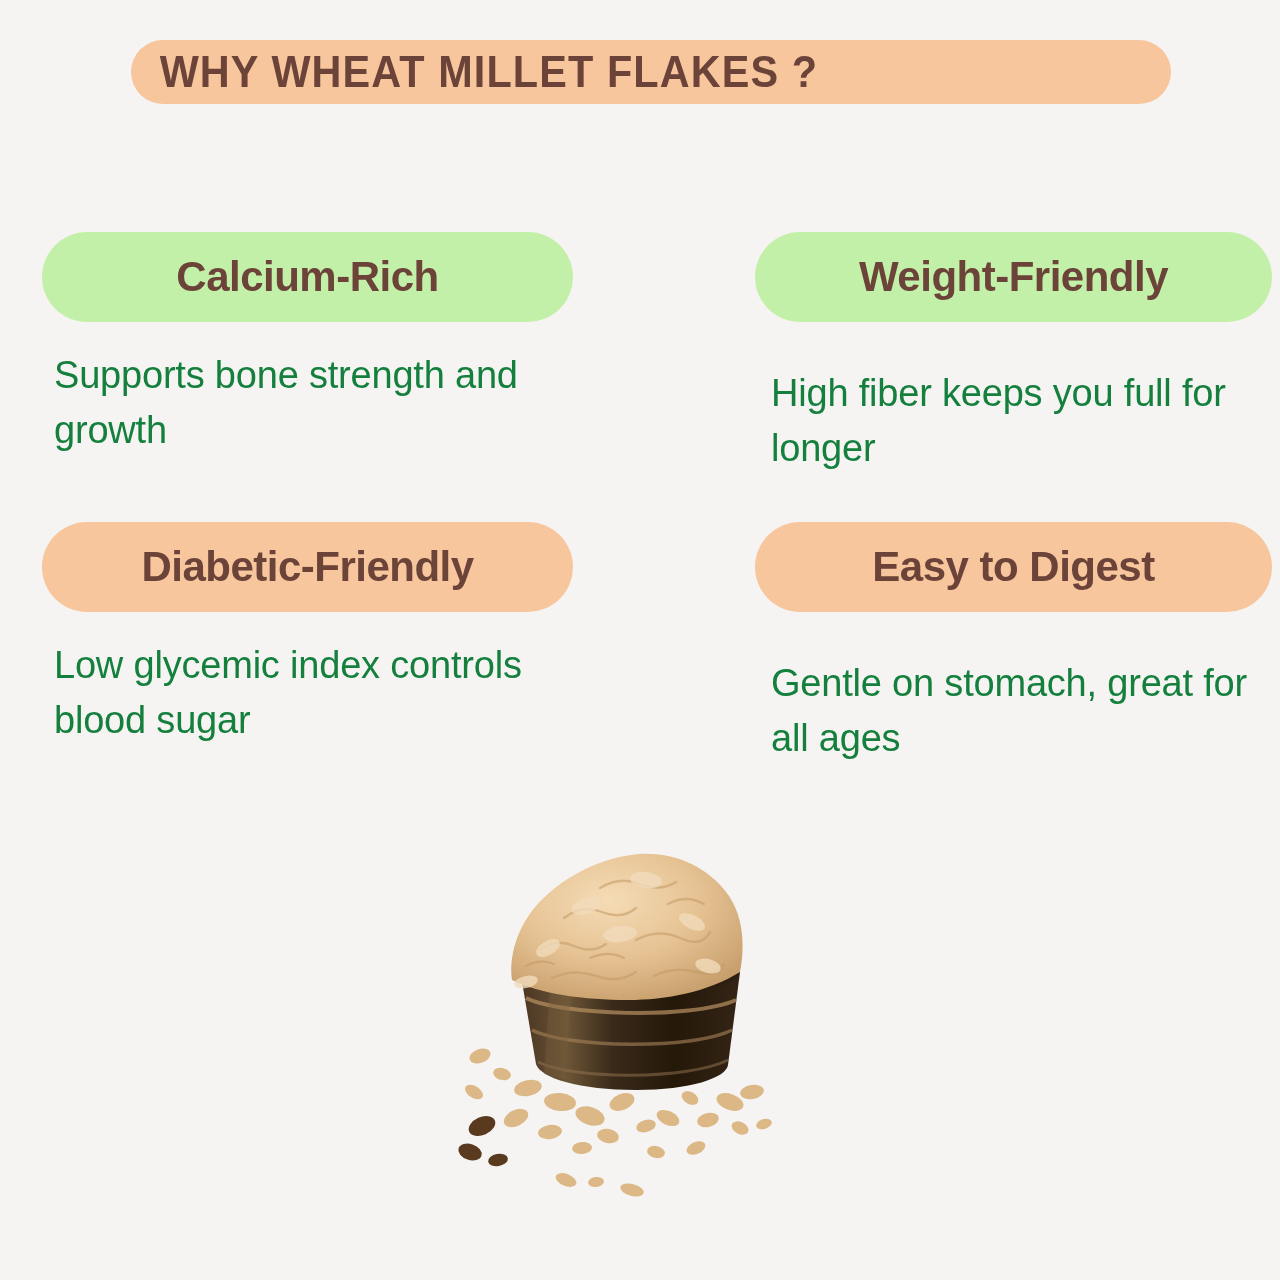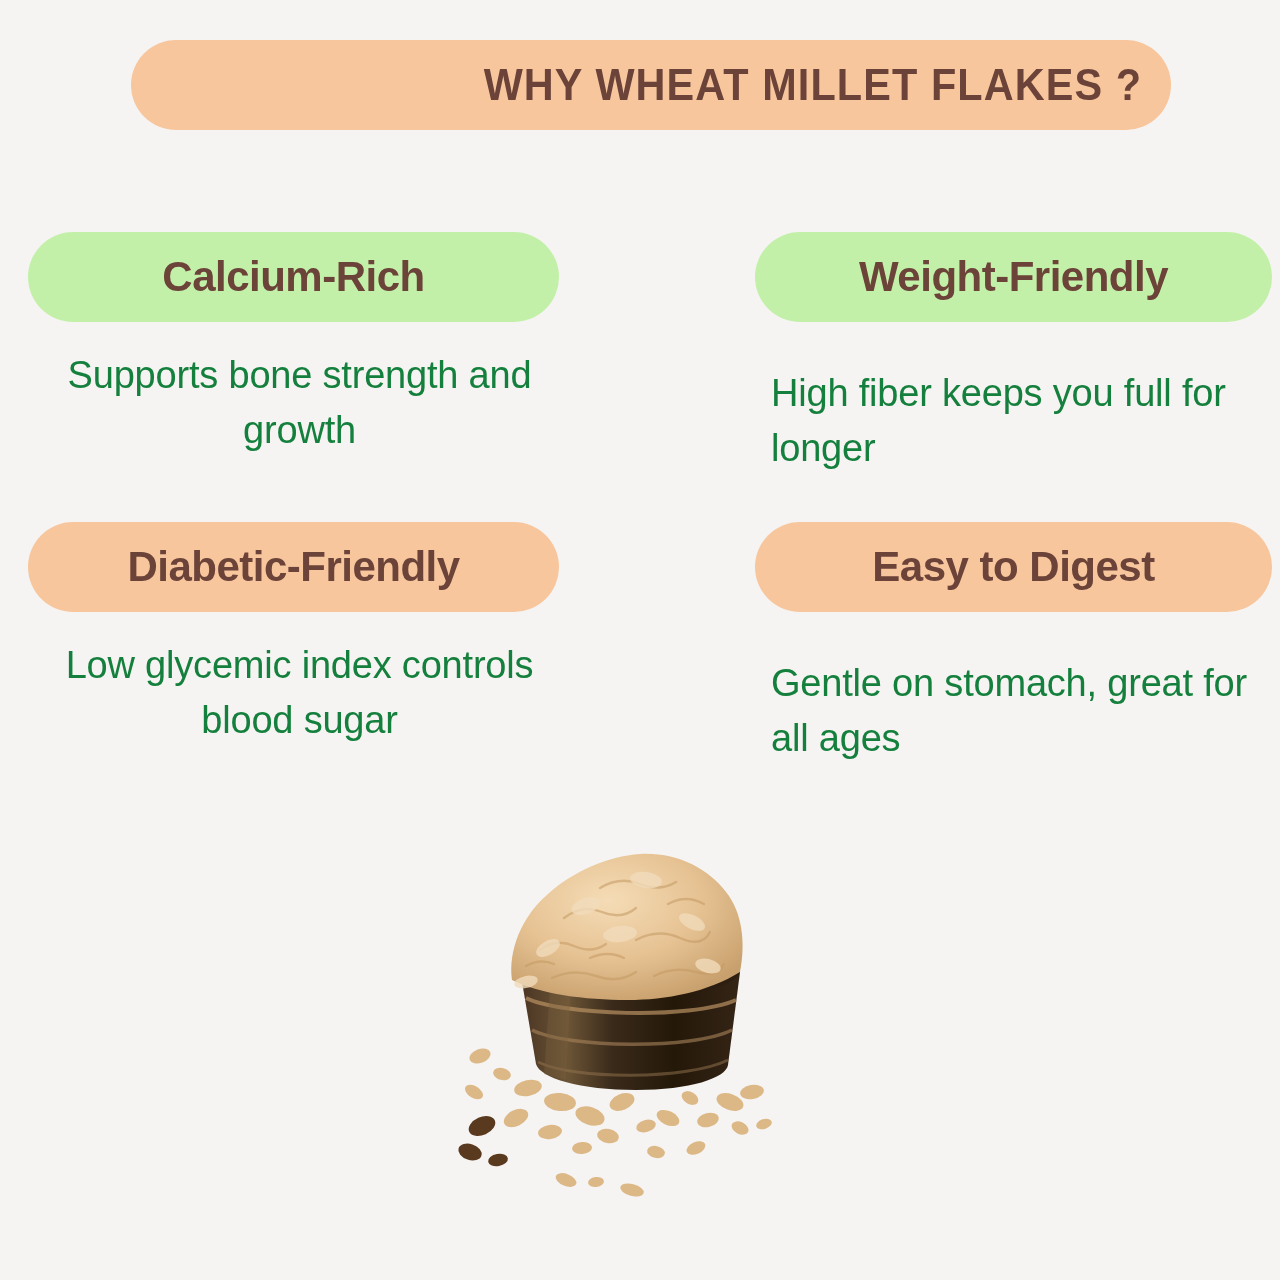--- a/index.html
+++ b/index.html
@@ -15,26 +15,26 @@
     overflow: hidden;
     position: relative;
   }
 
   
   .header-pill {
     position: absolute;
     left: 131px;
     top: 40px;
     width: 1040px;
-    height: 90px;
+    height: 64px;
     background: #f8c69d;
     border-radius: 45px;
     display: flex;
     align-items: center;
-    justify-content: flex-end;
+    justify-content: flex-start;
   }
   .header-title {
     font-family: "Liberation Sans Narrow", "Liberation Sans", sans-serif;
     font-weight: bold;
     font-size: 45px;
     letter-spacing: 1.2px;
     color: #6b4339;
     transform: scaleX(0.92);
     white-space: nowrap;
     text-align: center;
@@ -48,21 +48,21 @@
     width: 1280px;
   }
   .row {
     position: relative;
     height: 290px;
   }
   .cell {
     position: absolute;
     top: 0;
   }
-  .cell.left  { left: 28px;  width: 531px; text-align: center; }
+  .cell.left  { left: 42px;  width: 531px; }
   .cell.right { left: 755px; width: 517px; }
 
   .benefit-pill {
     height: 90px;
     border-radius: 45px;
     display: flex;
     align-items: center;
     justify-content: center;
     box-sizing: border-box;
     padding: 0 20px;

